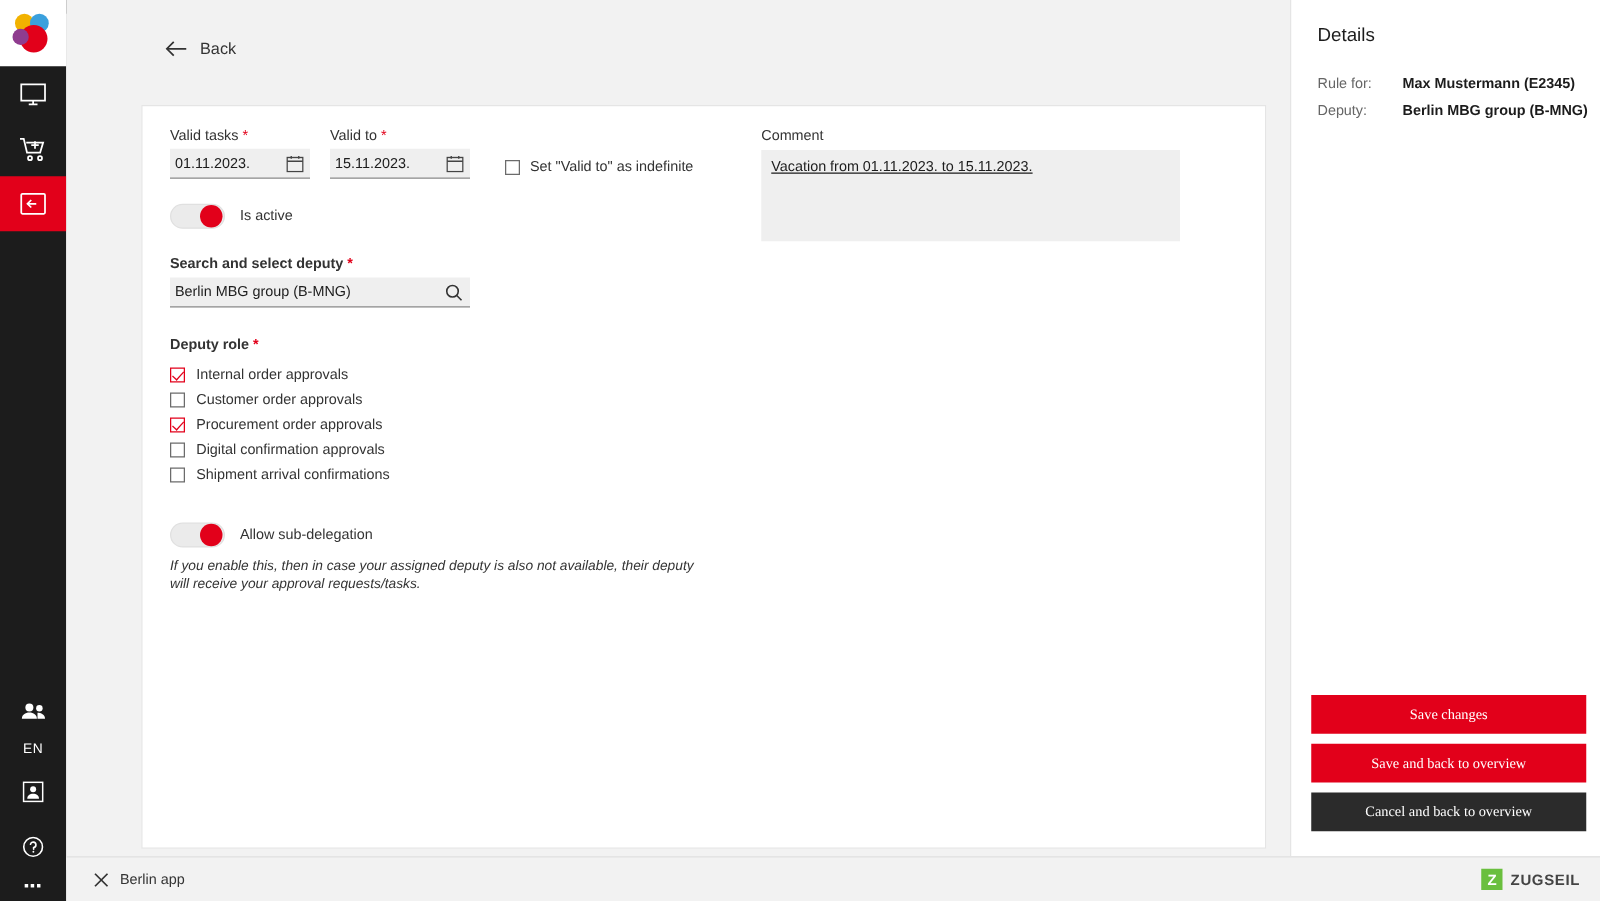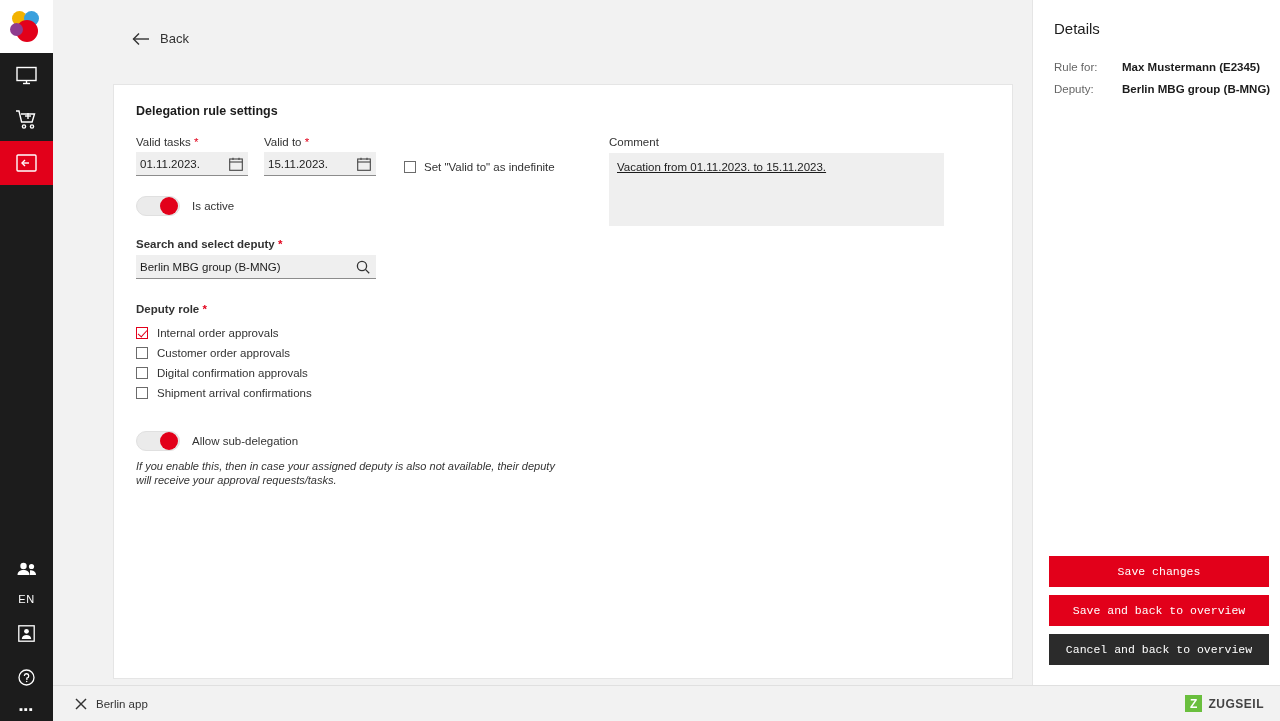--- a/index.html
+++ b/index.html
@@ -175,21 +175,21 @@
   .detail-rows { padding: 24px 0 0 21px; }
   .detail-row { display: flex; margin-bottom: 10px; }
   .detail-key { width: 68px; font-size: 11.5px; color: #666666; }
   .detail-val { font-size: 11.5px; color: #1c1c1c; font-weight: bold; }
 
   .actions { position: absolute; left: 16px; bottom: 20px; width: 220px; }
   .btn {
     display: block; width: 220px; height: 31px;
     border: none; color: #ffffff; font-size: 11.5px;
     margin-bottom: 8px; cursor: pointer;
-    font-family: Liberation Mono, monospace;
+    font-family: Liberation Serif, serif;
   }
   .btn-primary { background: #e2001a; }
   .btn-dark { background: #2b2b2b; margin-bottom: 0; }
 
   
   .footer {
     position: absolute; left: 53px; bottom: 0;
     width: 1227px; height: 36px;
     background: #f2f2f2;
     border-top: 1px solid #e0e0e0;
@@ -303,21 +303,20 @@
           <line x1="1.5" y1="7" x2="17" y2="7"></line>
           <path d="M7 1.5L1.5 7 7 12.5"></path>
         </svg>
       </span>
       <span>Back</span>
     </div>
 
     <div class="page-title">Delegation rule</div>
 
     <div class="card">
-      <div class="card-title">Delegation rule settings</div>
 
       <div class="form">
 
         <div class="row-dates">
           <div class="field">
             <span class="lbl">
               <span>Valid tasks</span><span class="req">&nbsp;*</span>
             </span>
             <div class="date-input">
               <span class="val">01.11.2023.</span>
@@ -384,20 +383,24 @@
 
           <div class="role-item">
             <span class="chk checked"></span>
             <span>Internal order approvals</span>
           </div>
           <div class="role-item">
             <span class="chk"></span>
             <span>Customer order approvals</span>
           </div>
           <div class="role-item">
+            <span class="chk checked"></span>
+            <span>Procurement order approvals</span>
+          </div>
+          <div class="role-item">
             <span class="chk"></span>
             <span>Digital confirmation approvals</span>
           </div>
           <div class="role-item">
             <span class="chk"></span>
             <span>Shipment arrival confirmations</span>
           </div>
         </div>
 
         <div class="toggle-row sub-toggle">

